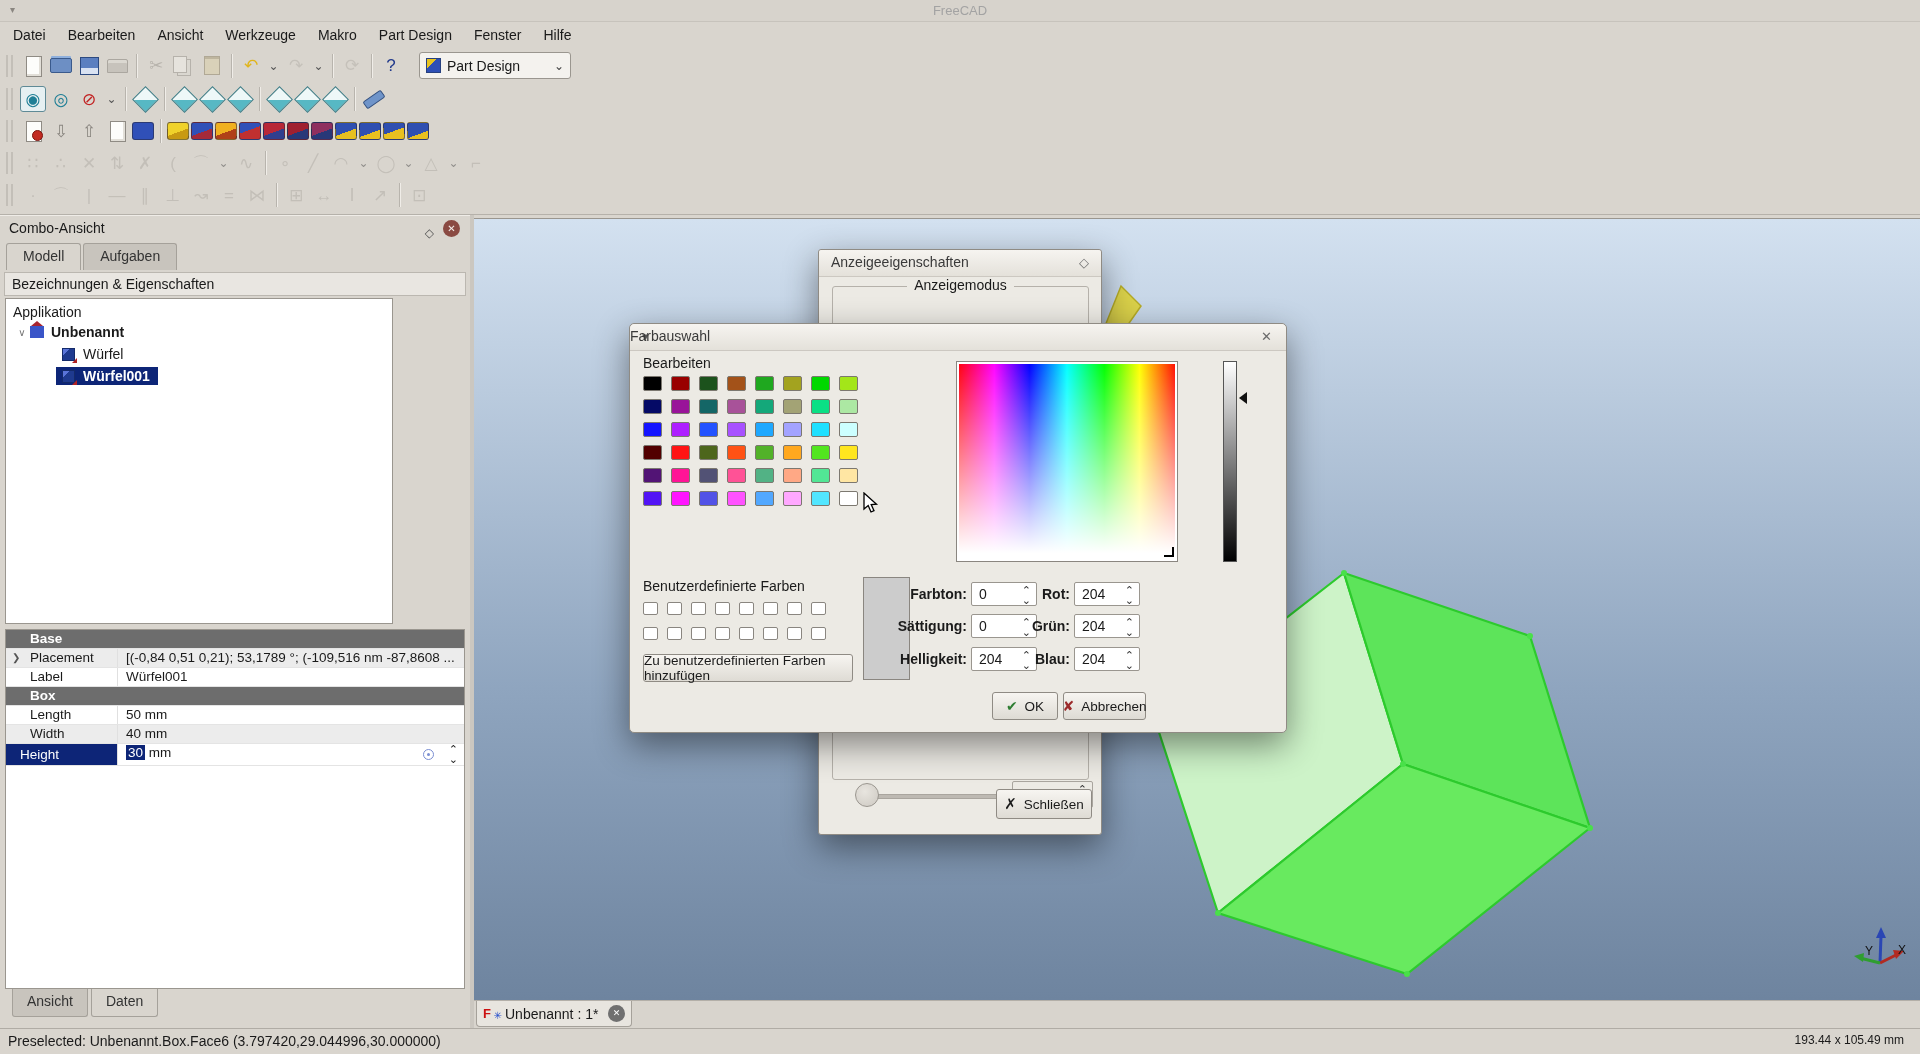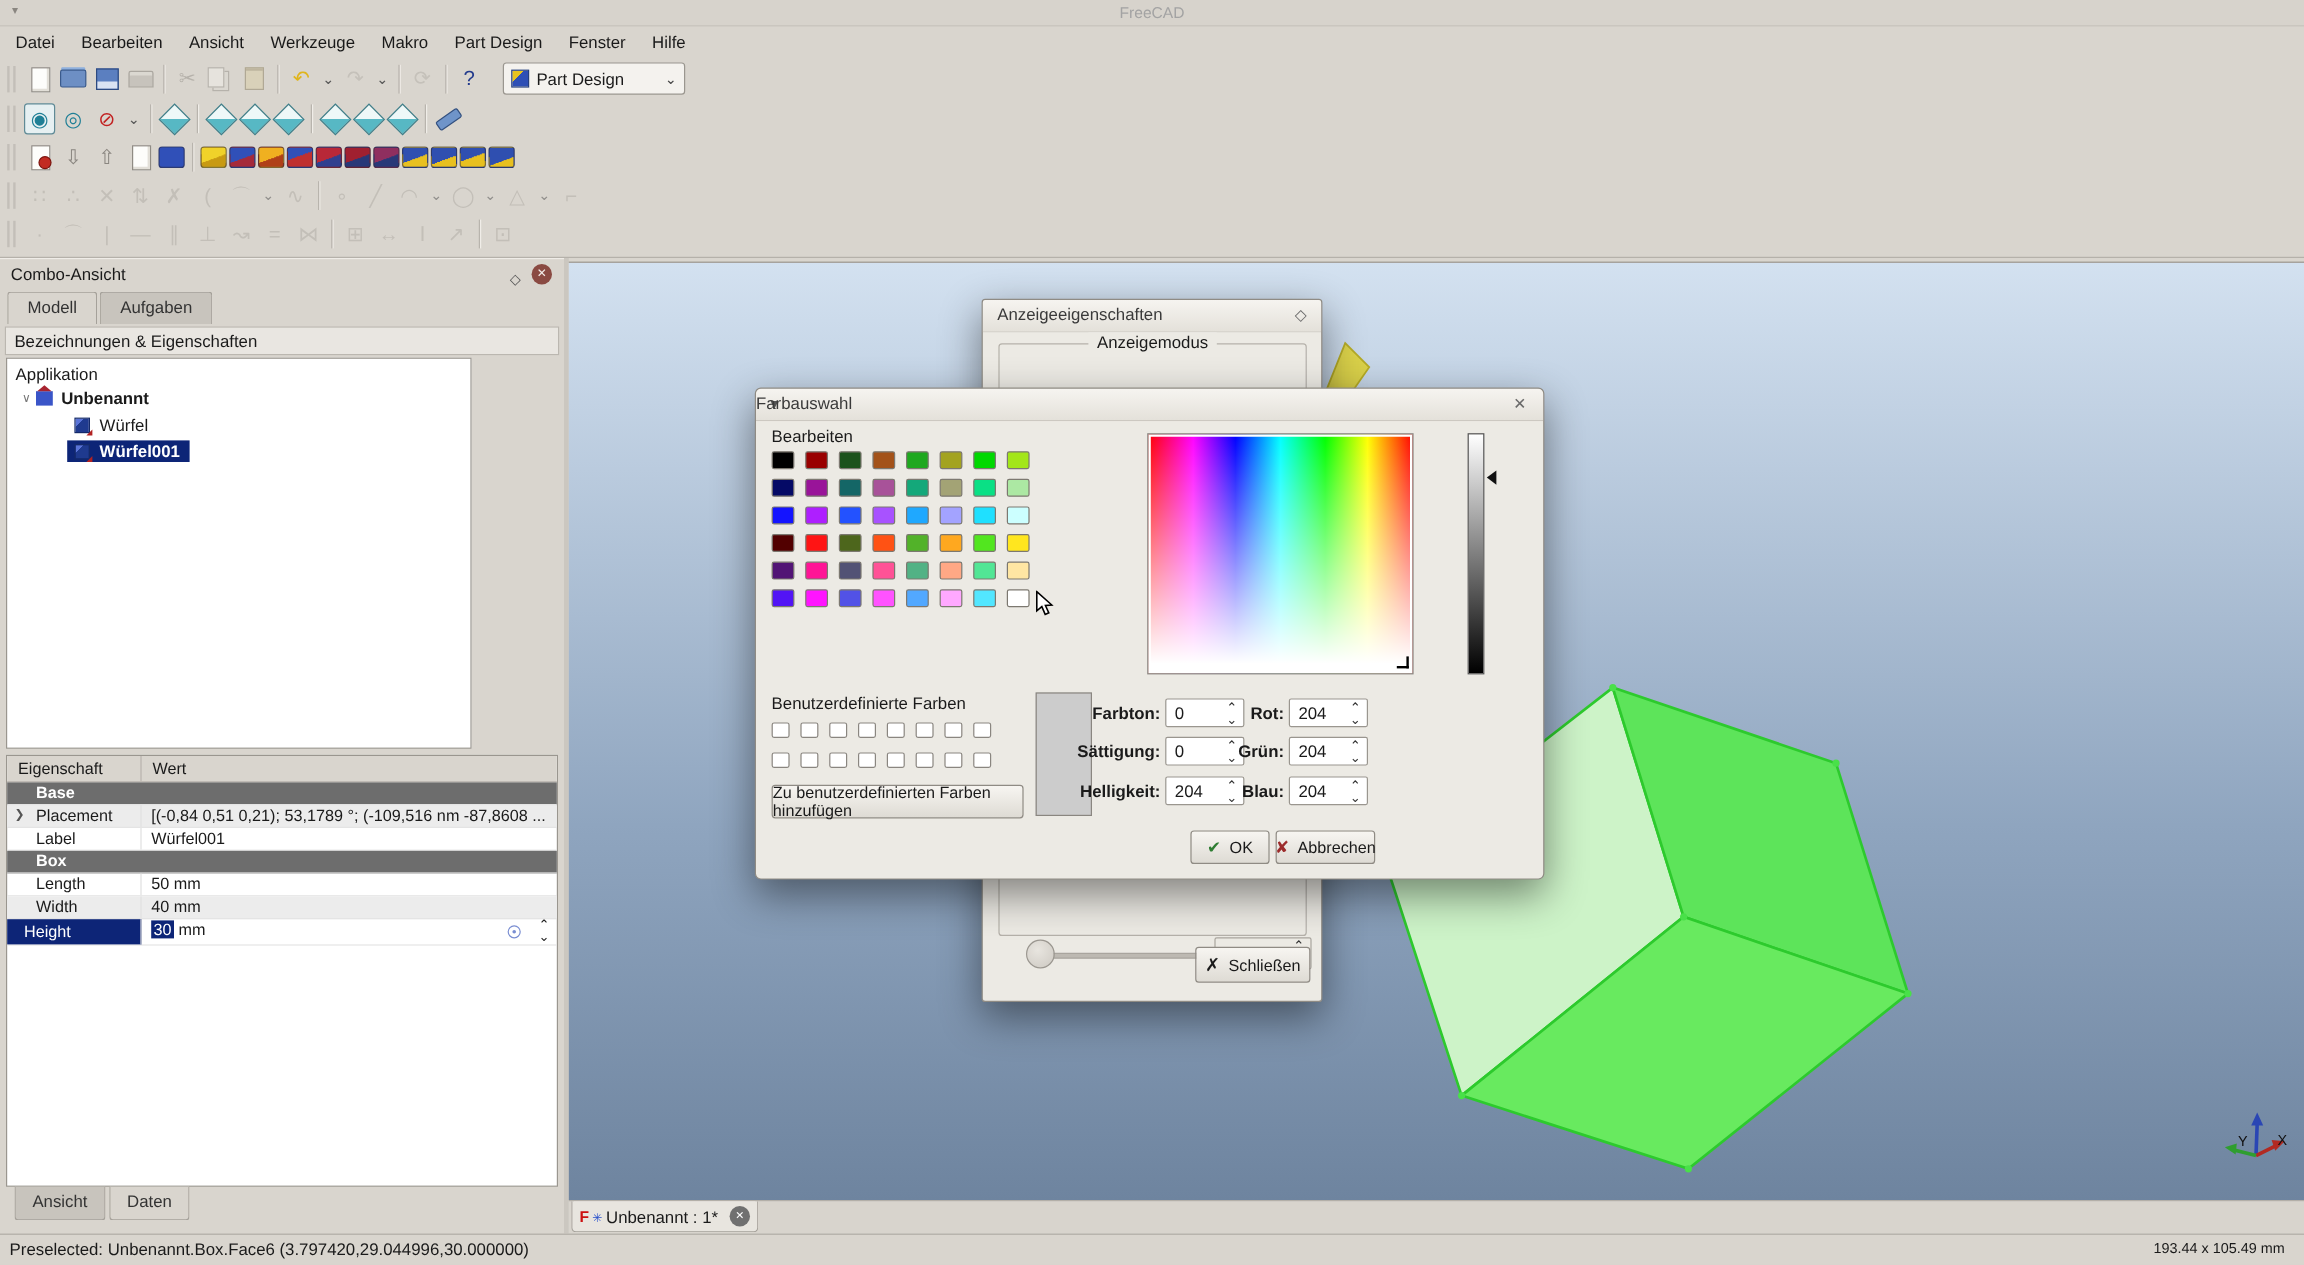--- a/index.html
+++ b/index.html
@@ -357,24 +357,20 @@
     </div>
     <div class="titem" style="padding-left:50px;">
       <span class="hl">
         <span class="box-icon"></span>
         <b>Würfel001</b>
       </span>
     </div>
   </div>
 
   <div class="props">
-    <div class="phead">
-      <span class="c1">Eigenschaft</span>
-      <span class="c2">Wert</span>
-    </div>
     <div id="prop-rows">
         <div class="prow pgroup">
           <span class="c1" style="padding-left: 24px;">Base</span>
         </div>
         <div class="prow alt">
           <span class="c1"><span class="exp">❯</span>Placement</span>
           <span class="c2">[(-0,84 0,51 0,21); 53,1789 °; (-109,516 nm  -87,8608 ...</span>
         </div>
         <div class="prow">
           <span class="c1">Label</span>

